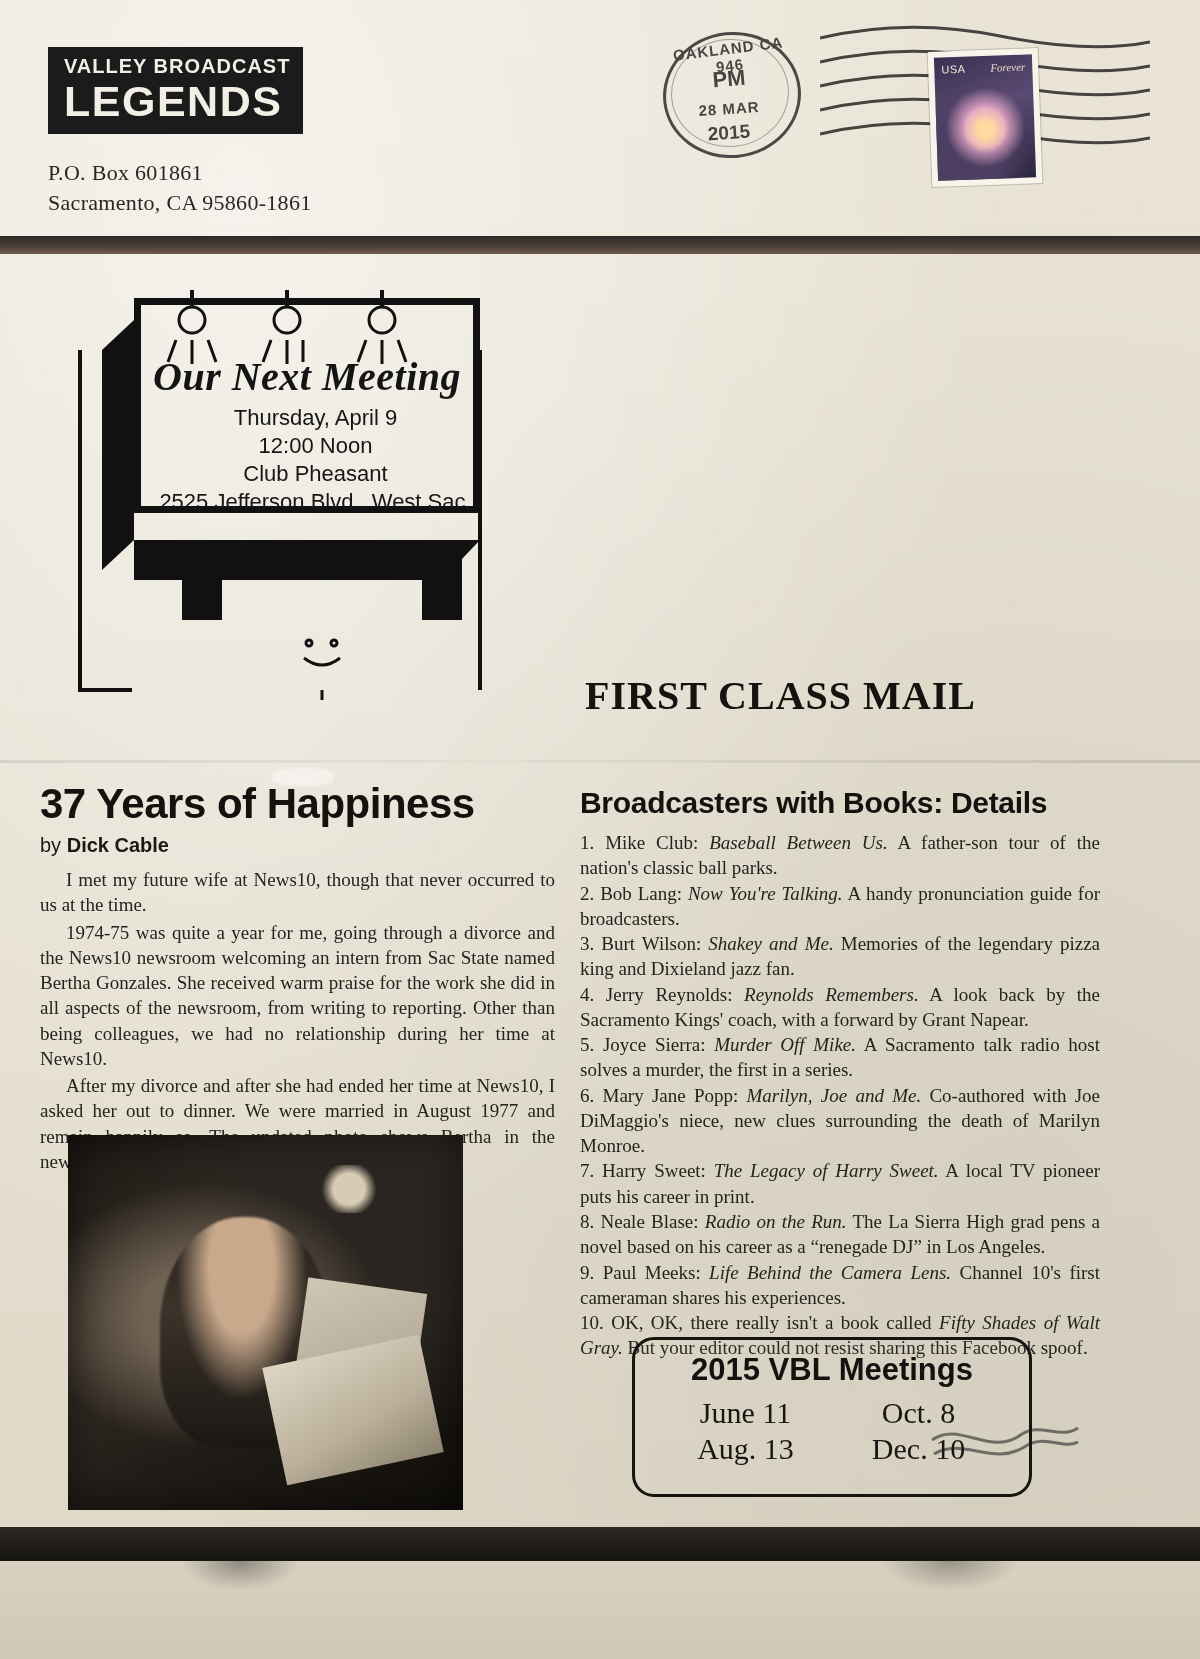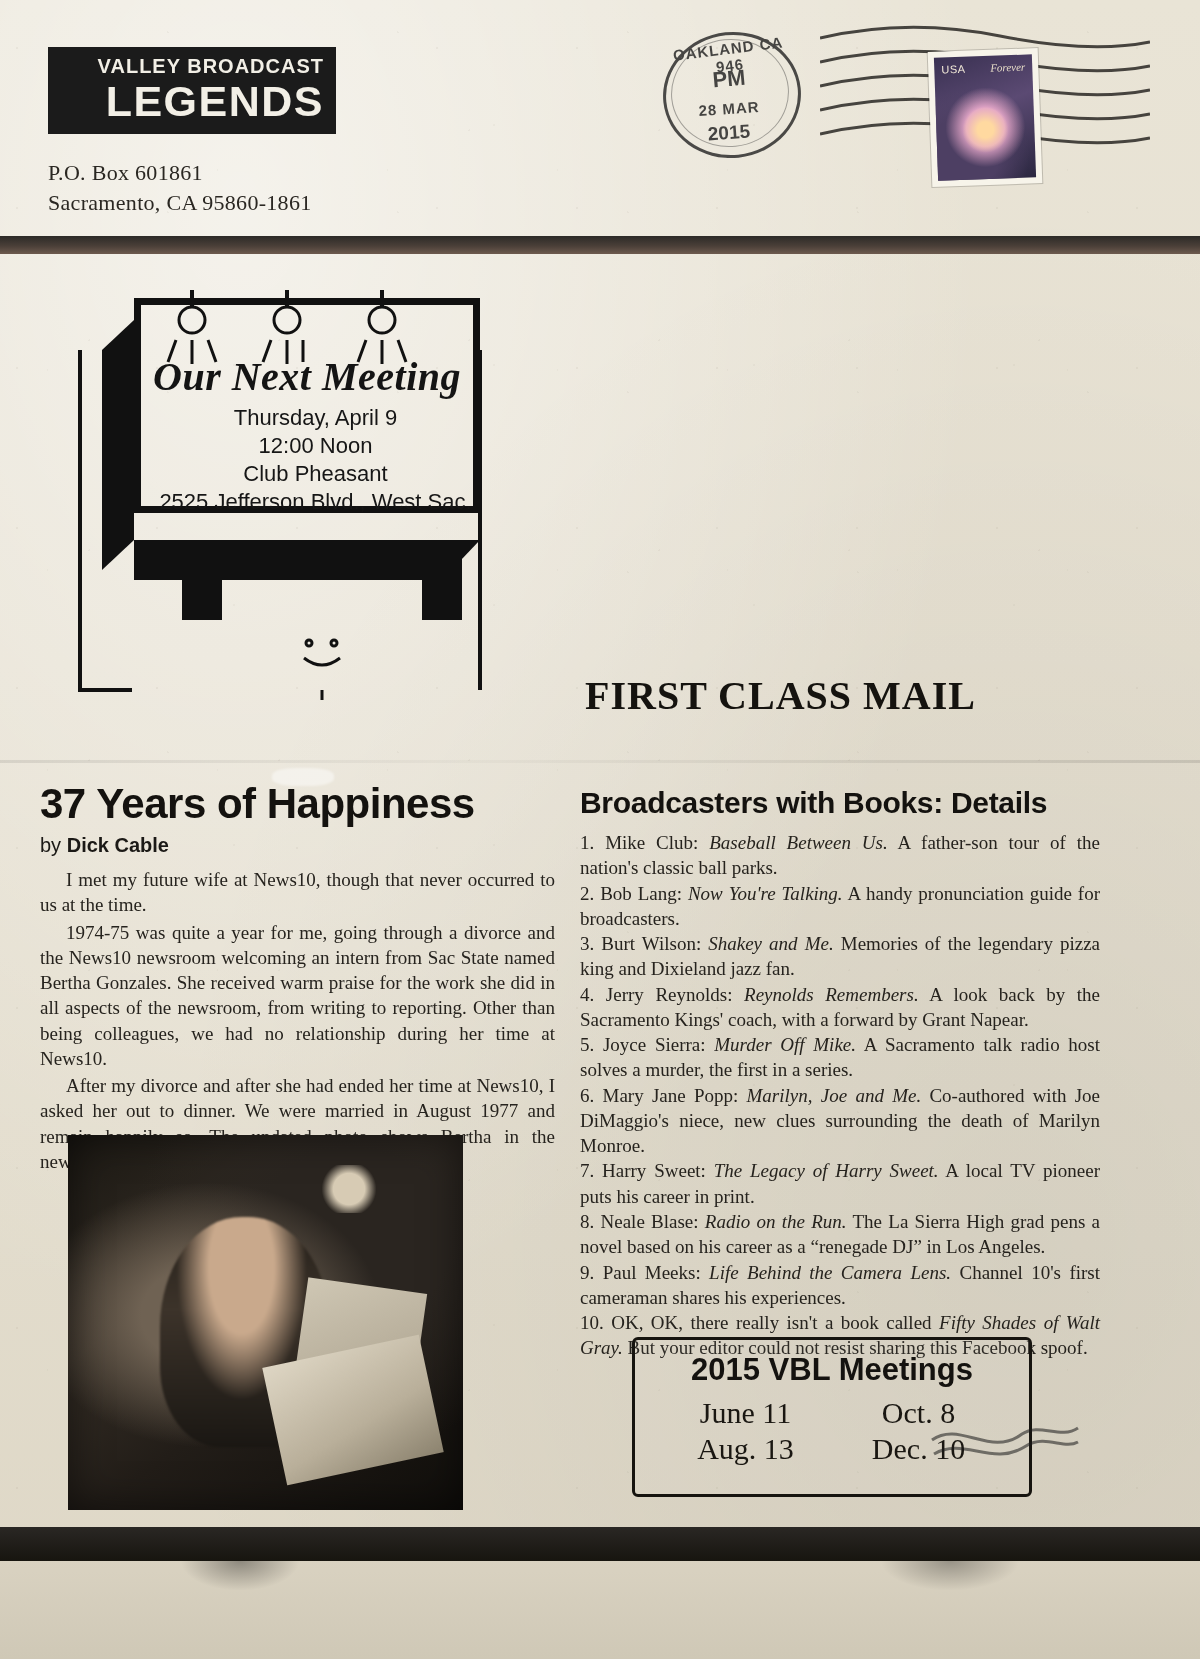--- a/index.html
+++ b/index.html
@@ -43,26 +43,25 @@
 
   
   #mail-panel {
     position: absolute;
     left: 0; top: 0;
     width: 1200px; height: 236px;
   }
   #logo-block {
     position: absolute;
     left: 48px; top: 47px;
-    width: 288px;
+    width: 255px;
     background: #1b1b1b;
     color: #f2efe6;
-    padding: 8px 12px 10px 28px;
+    padding: 8px 12px 10px 16px;
     box-sizing: border-box;
-    text-align: right;
   }
   #logo-line1 {
     font-family: "Liberation Sans", sans-serif;
     font-weight: bold;
     font-size: 20px;
     letter-spacing: 1px;
   }
   #logo-line2 {
     font-family: "Liberation Sans", sans-serif;
     font-weight: bold;
@@ -313,21 +312,21 @@
     width: 62px; height: 48px;
     background: radial-gradient(circle at 50% 50%, #d7cbb4 0 40%, rgba(215,203,180,0) 70%);
   }
 
   
   #meetings-box {
     position: absolute;
     left: 632px; top: 1337px;
     width: 400px; height: 160px;
     border: 3px solid #16140f;
-    border-radius: 6px;
+    border-radius: 22px;
     background: rgba(255,255,255,0.04);
     text-align: center;
     box-sizing: border-box;
   }
   #meetings-title {
     font-family: "Liberation Sans", sans-serif;
     font-weight: bold;
     font-size: 31px;
     color: #14120f;
     margin-top: 12px;

